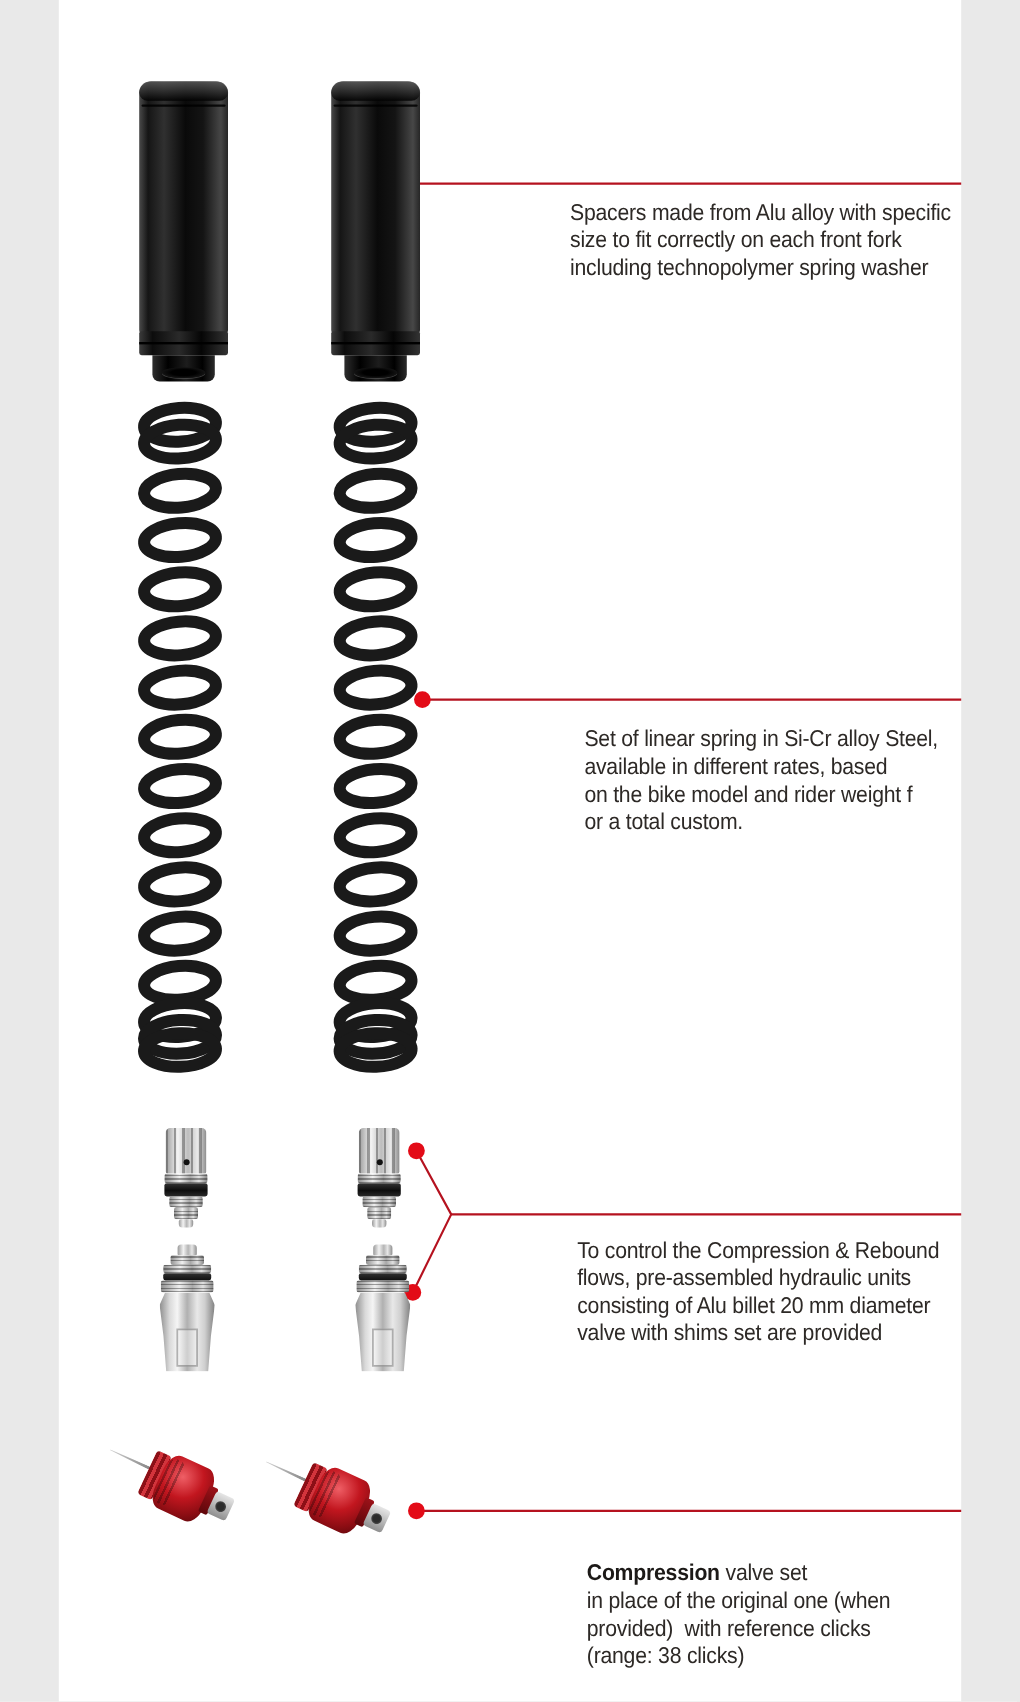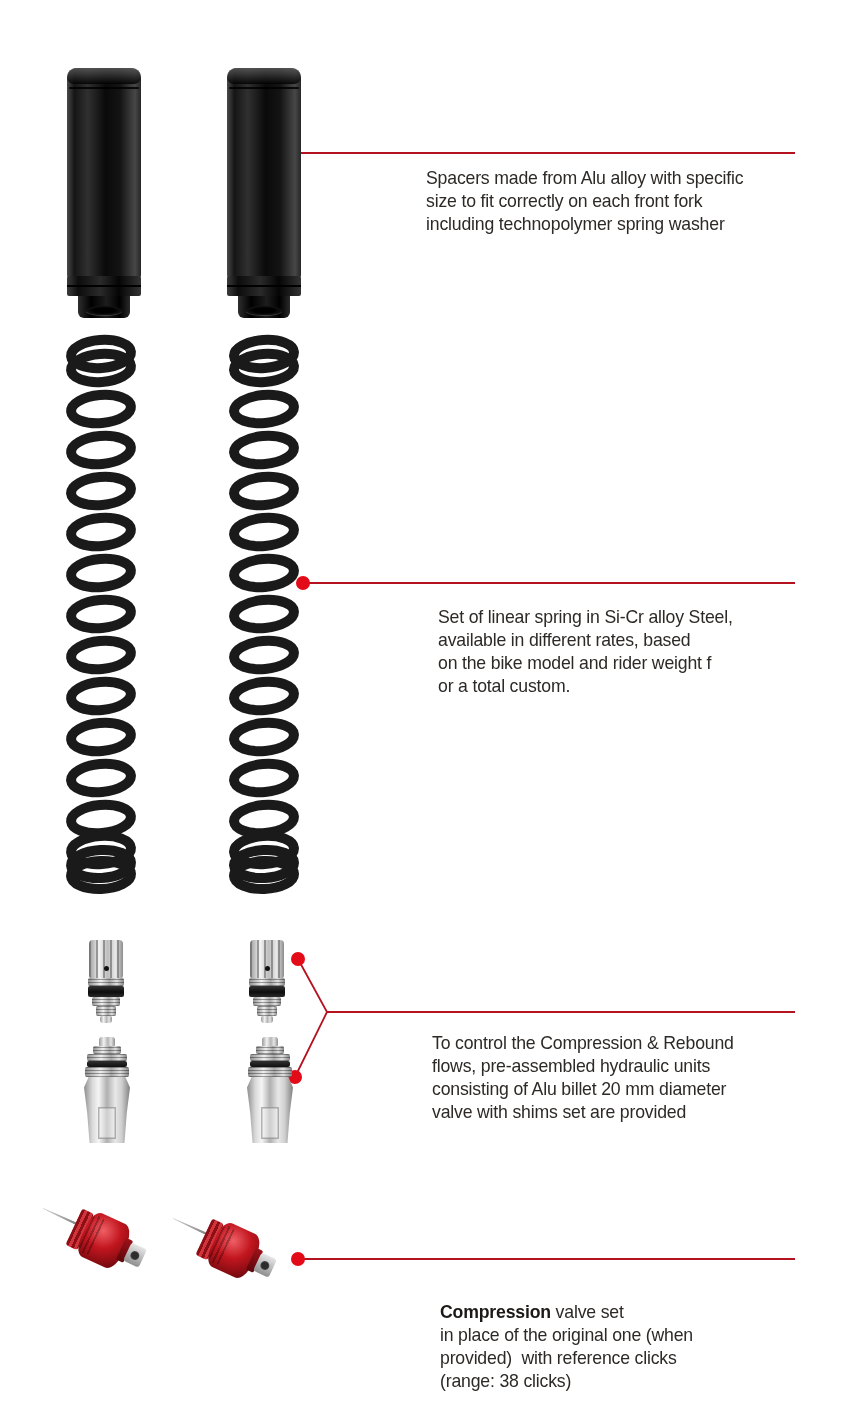--- a/index.html
+++ b/index.html
@@ -4,21 +4,21 @@
 <style>
   :root{
     --background:#ffffff;
     --callout-dot:#e30b17;
     --callout-line:#b5121f;
     --text-color:#2d2926;
   }
   *{box-sizing:border-box;}
   html,body{margin:0;padding:0;background:#e9e9e9;}
   .canvas{
-    position:relative;width:850px;height:1418px;margin:0 auto;
+    position:relative;width:752px;height:1418px;margin:0 auto;
     background:var(--background);overflow:hidden;
     font-family:"Liberation Sans",sans-serif;
   }
   
   svg.overlay{position:absolute;left:0;top:0;width:850px;height:1418px;pointer-events:none;}
   .co-line{stroke:var(--callout-line);stroke-width:1.8;fill:none;}
   .co-dot{fill:var(--callout-dot);}
   
   .note{position:absolute;color:var(--text-color);font-size:19px;line-height:23px;
         letter-spacing:-0.2px;transform:scaleX(.93);transform-origin:left top;}

